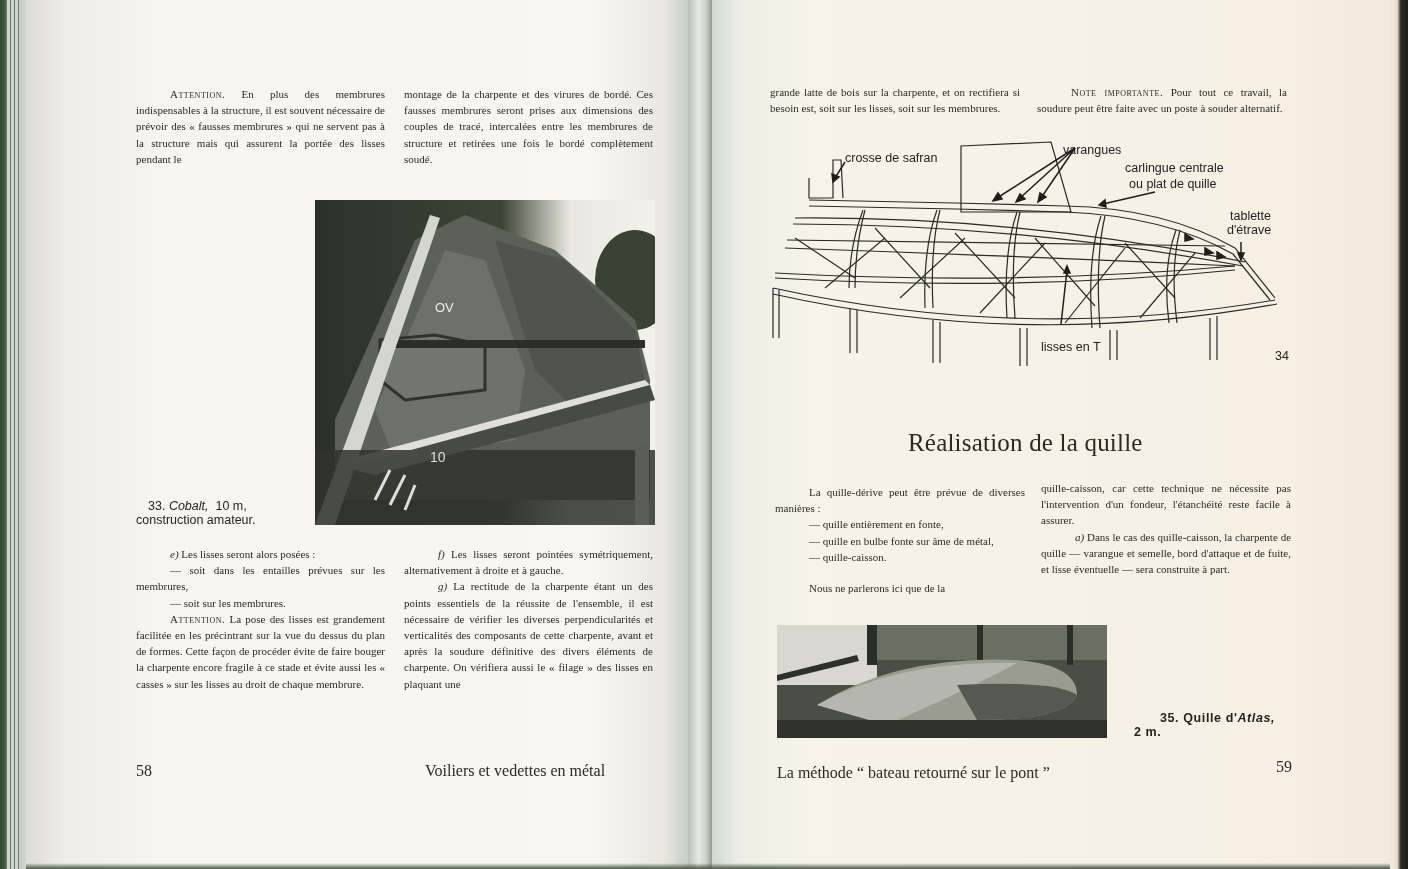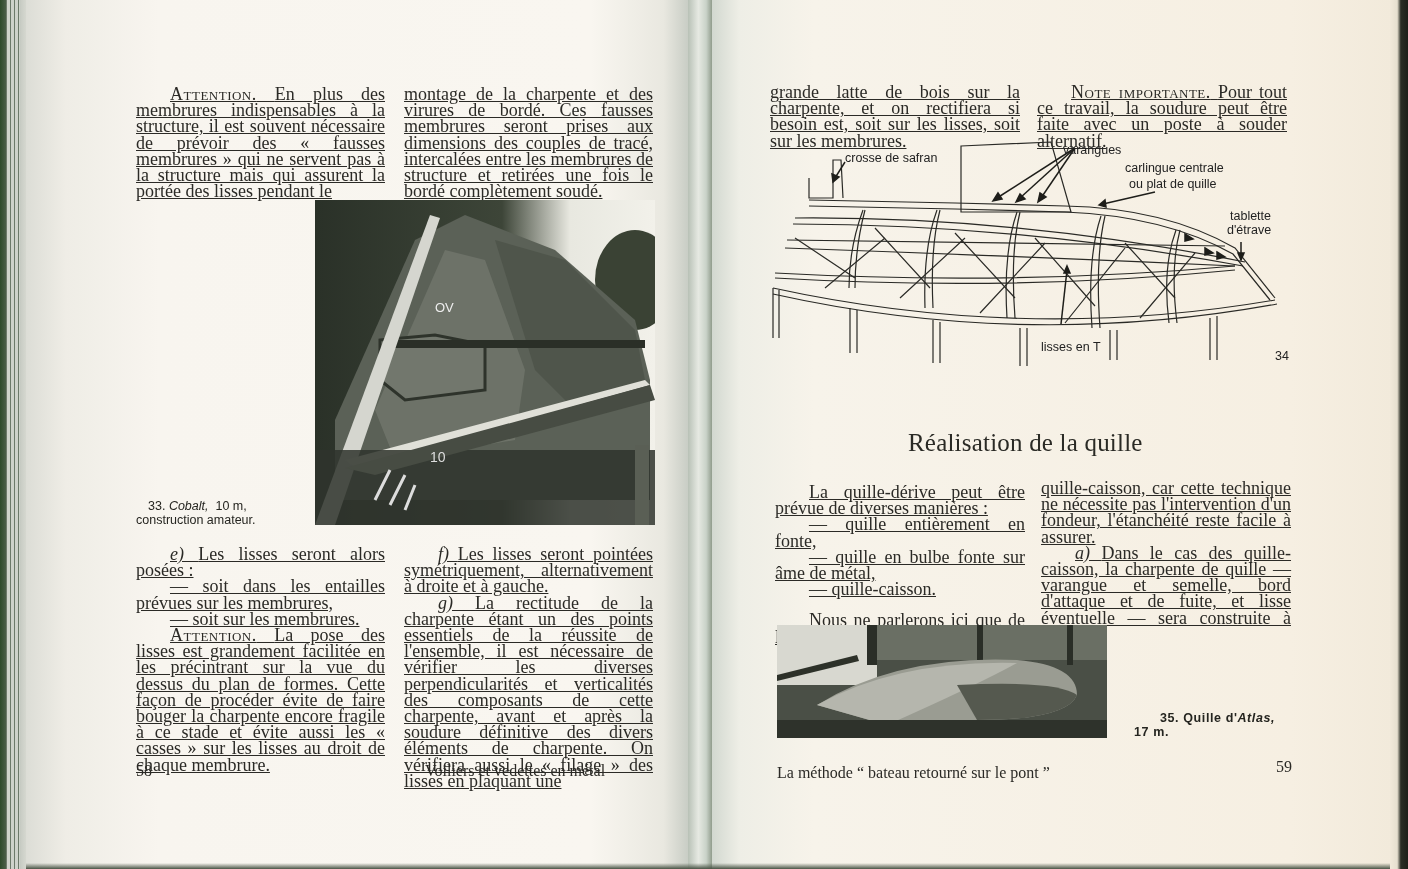--- a/index.html
+++ b/index.html
@@ -20,21 +20,21 @@
   .page-left { left:26px; width:664px;
     background:linear-gradient(90deg,#dcddd6 0,#efede6 6%,#f8f5ef 20%,#f9f6f0 85%,#e9e8e0 96%,#c6cbc3 100%); }
   .page-right { left:712px; width:680px;
     background:linear-gradient(90deg,#d2d8d0 0,#eeeee6 4%,#f7f3ea 15%,#f6efe2 85%,#f2eadb 100%); }
   .gutter { position:absolute; left:688px; width:26px; top:0; bottom:0;
     background:linear-gradient(90deg,#b8c1b6 0,#e6e9e2 40%,#c9d2c8 70%,#7d8a78 100%); }
   .stack-right { position:absolute; right:0; top:0; bottom:0; width:18px;
     background:linear-gradient(90deg,#f1e9da 0,#e6dfcf 40%,#2a2d24 60%,#1d1f18 100%); }
   .bottom-edge { position:absolute; left:26px; right:18px; bottom:0; height:6px; background:linear-gradient(180deg,rgba(0,0,0,0) 0,#4a5546 100%); }
 
-  .txt { position:absolute; font-size:18px; line-height:16.2px; text-align:justify;text-decoration:underline; }
+  .txt { position:absolute; font-size:11px; line-height:16.2px; text-align:justify; }
   .txt p { margin:0; }
   .indent { text-indent:34px; }
   .sc { font-variant:small-caps; letter-spacing:0.5px; }
   .ital { font-style:italic; }
   .caption { position:absolute; font-family:"Liberation Sans","DejaVu Sans",sans-serif; font-size:12.5px; line-height:14px; color:#252520; }
   .runhead { position:absolute; font-size:16px; color:#2b2a26; }
   .heading { position:absolute; font-size:25px; color:#2a2a25; letter-spacing:0.2px; }
 
   .photo { position:absolute; overflow:hidden; }
   .diagram { position:absolute; }
@@ -216,19 +216,19 @@
     <path d="M40 80 Q120 30 240 35 Q300 40 300 70 Q290 95 200 95 L110 100 Z" fill="#9a9c92"></path>
     <path d="M40 80 Q120 35 240 38 Q200 60 110 100 Z" fill="#b5b6ad"></path>
     <path d="M180 60 Q280 55 300 70 Q290 95 200 95 Z" fill="#55594f"></path>
     <rect x="0" y="95" width="330" height="18" fill="#2e322b"></rect>
   </svg>
 </div>
 
 <div class="caption" style="left:1134px; top:711px; width:170px; font-weight:bold; letter-spacing:0.6px;">
   <span style="margin-left:26px">35.</span>
   <span>Quille d'</span><span class="ital">Atlas,</span><br>
-  <span>17 m.</span>
+  <span>2 m.</span>
 </div>
 
 <div class="runhead" style="left:777px; top:764px;">La méthode “ bateau retourné sur le pont ”</div>
 <div class="runhead" style="left:1276px; top:758px;">59</div>
 
 <div class="bottom-edge"></div>
 
 </body></html>

